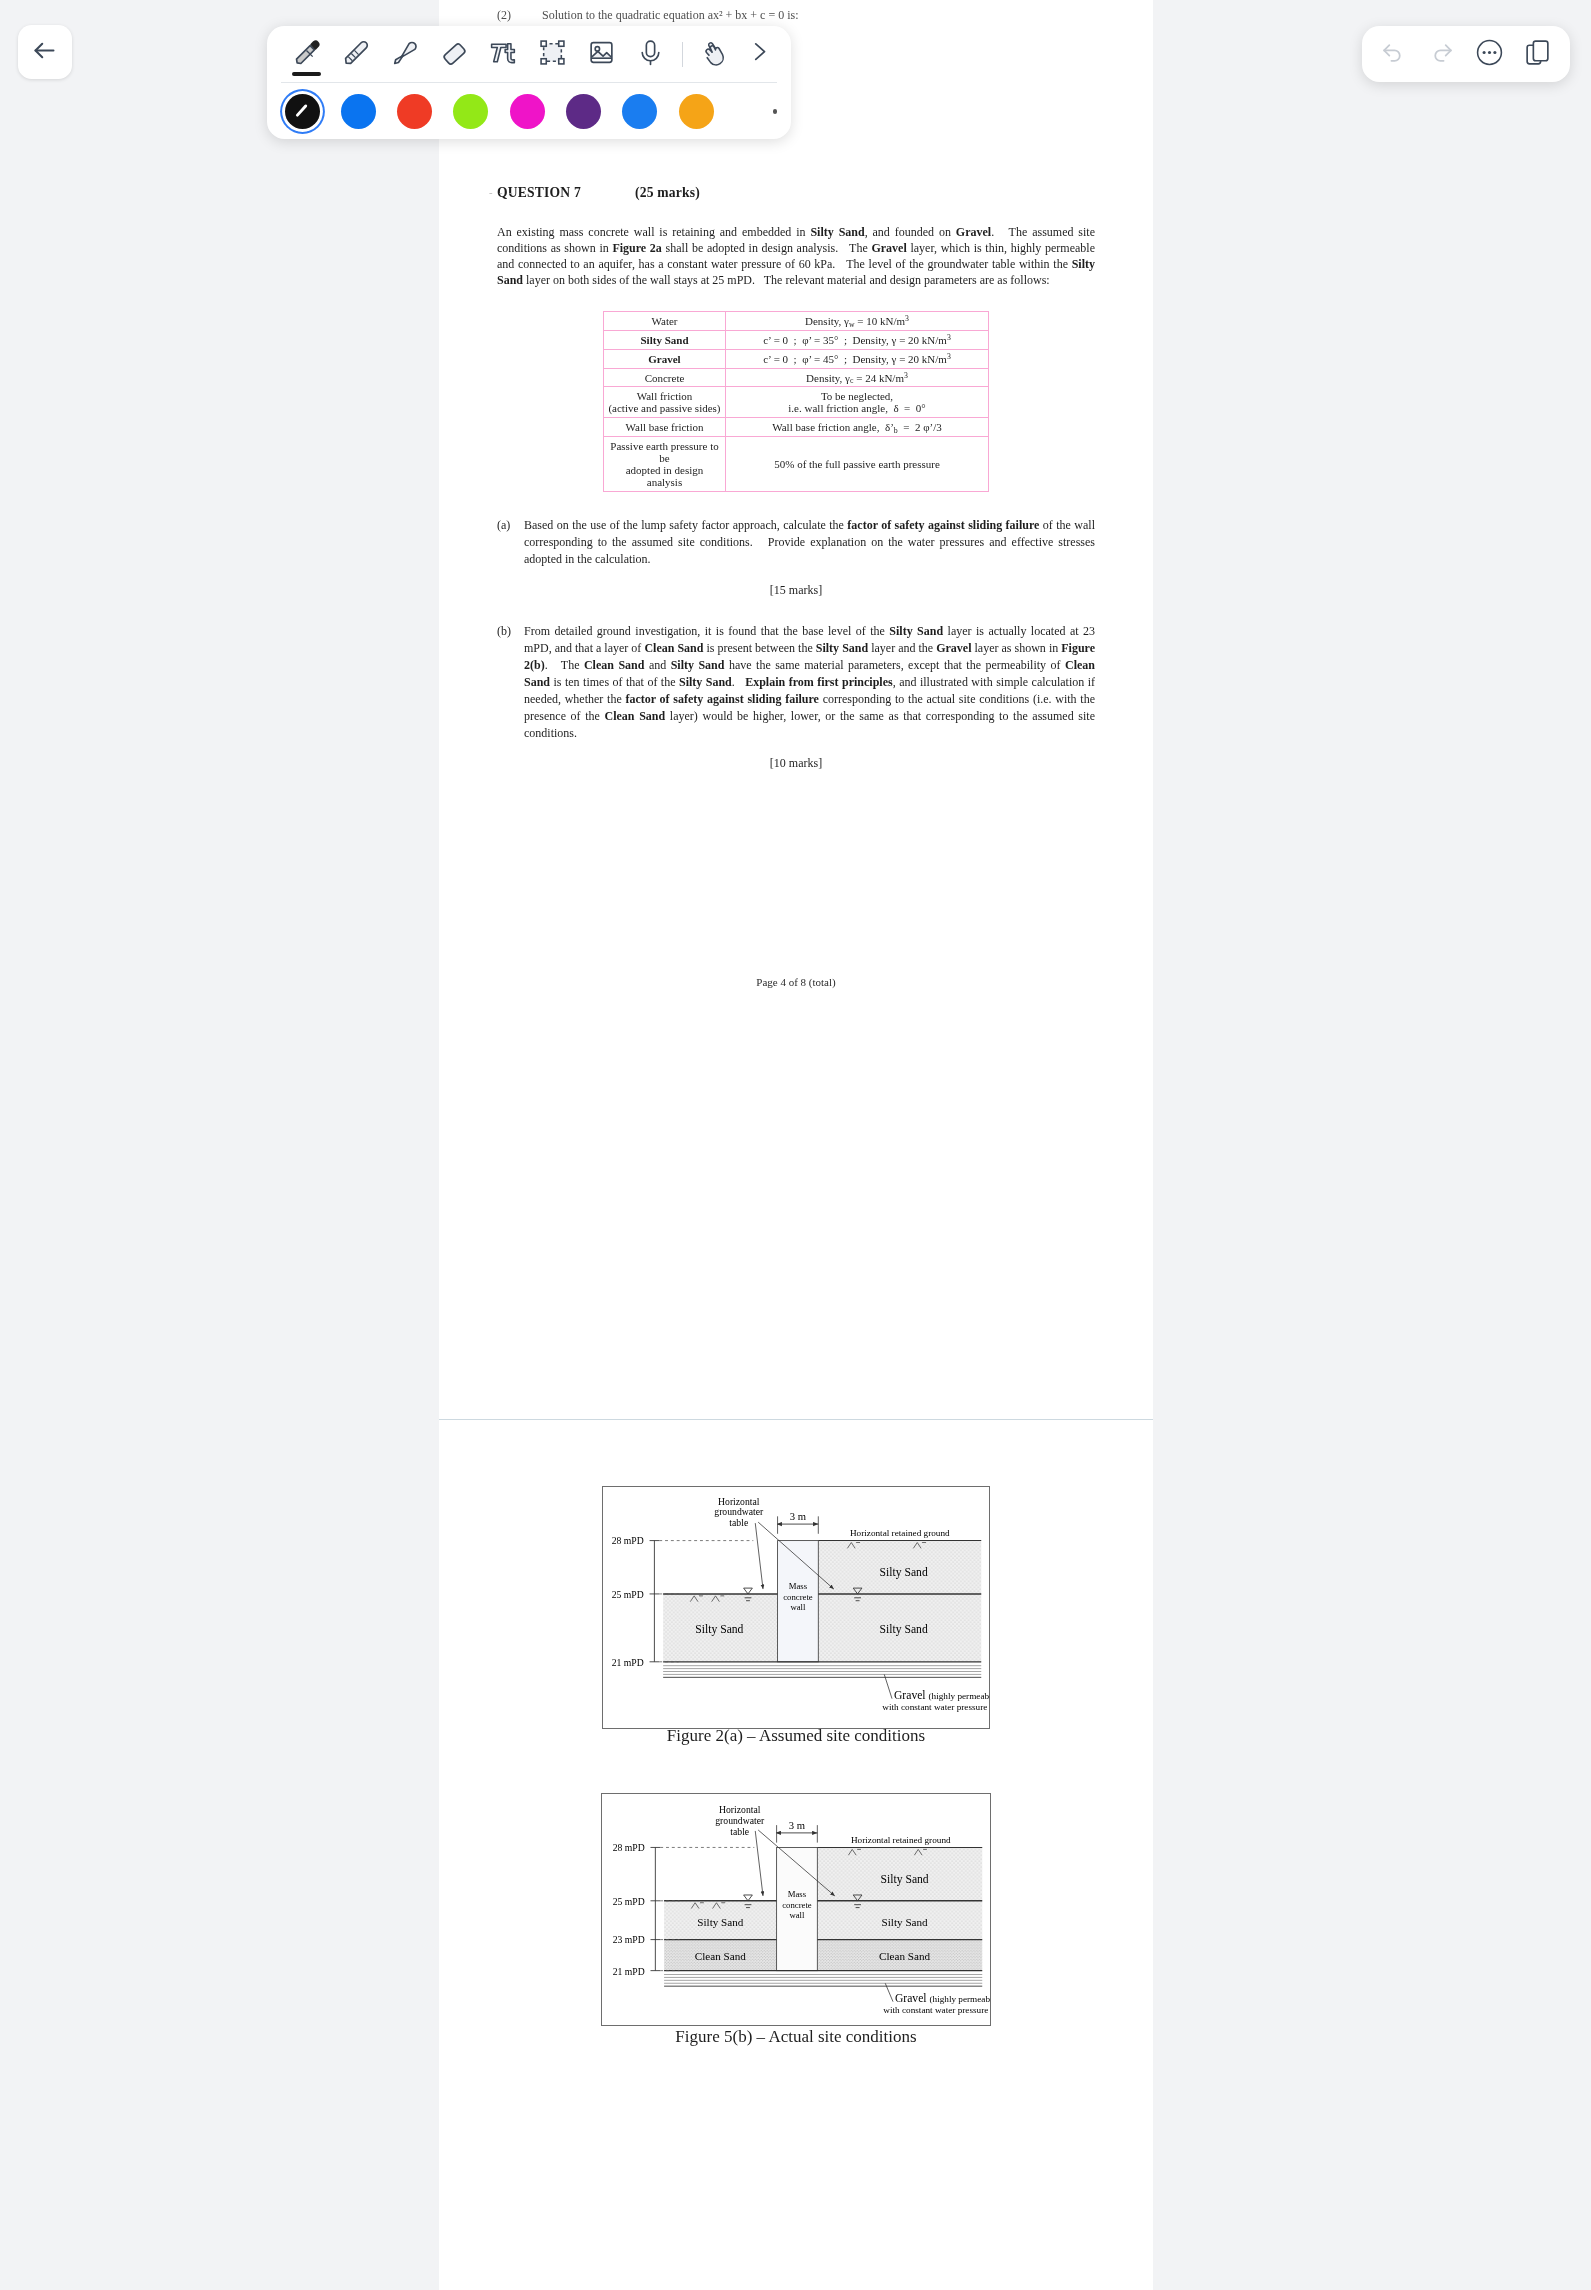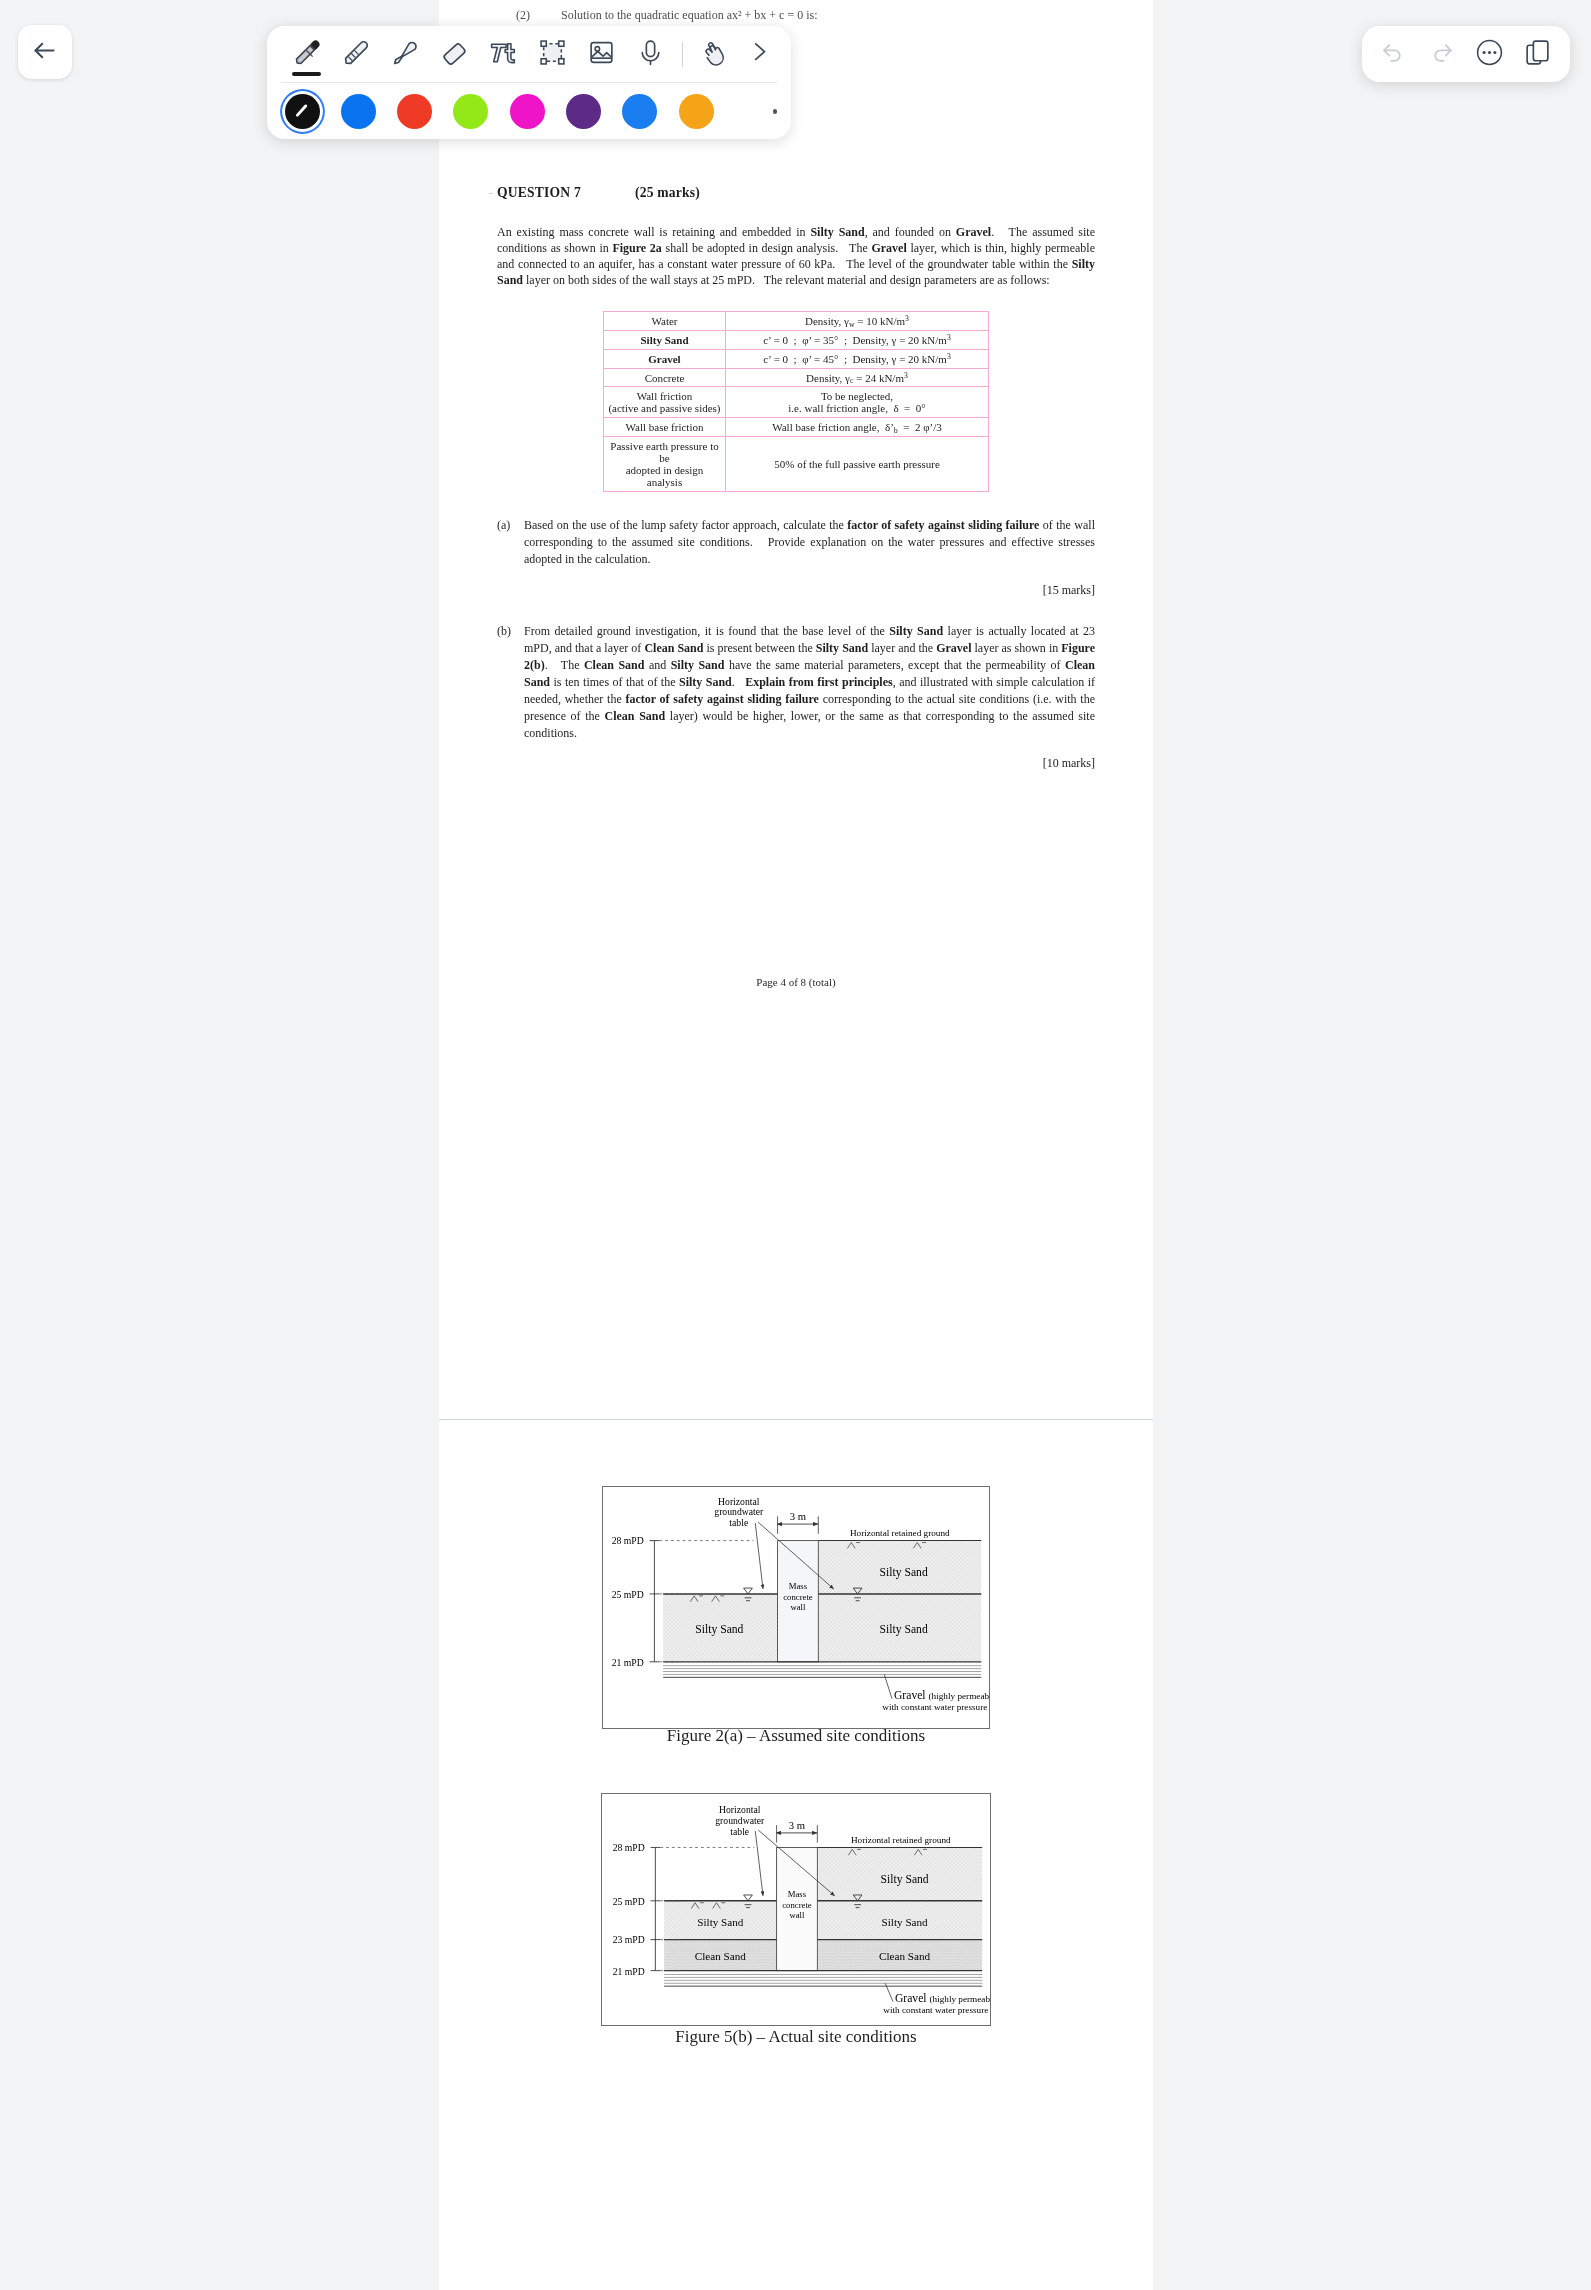--- a/index.html
+++ b/index.html
@@ -18,21 +18,21 @@
   }
   .page {
     position: relative; width: 714px; background: #fff;
     font-family: "Liberation Serif", serif; color: #1e1e1e;
   }
   .page.p3 { height: 13.6px; }
   .page.p4 { height: 1234px; padding: 0 58px; }
   .page.p5 { height: 1029px; padding: 0 50px; }
   .page-sep { height: 1px; background: #cdd9e0; width: 714px; }
 
-  .prev-line { position: absolute; left: 58px; top: 7.8px; font-size: 12px; color: #4e4e4e; margin-left: 19px; }
+  .prev-line { position: absolute; left: 58px; top: 7.8px; font-size: 12px; color: #4e4e4e; }
   .prev-line .num { display:inline-block; width: 45px; }
 
   .faint { position:absolute; left:50px; top:1.9px; font-size:10.7px; color:#b9b9b9; letter-spacing:1.9px;}
 
   
   .q-head { margin-top: 171px; font-size: 13.6px; font-weight: bold; letter-spacing: 0.2px; }
   .q-head .marks { margin-left: 54px; }
   .q-body { margin-top: 23px; font-size: 12px; line-height: 1.35; text-align: justify; }
   .q-body b { font-weight: bold; }
 
@@ -45,21 +45,21 @@
   table.params td.k { width: 122px; }
   table.params td.v { }
   table.params b { font-weight: bold; }
   sub { font-size: 7.8px; vertical-align: baseline; position: relative; top: 1.9px; }
   sup { font-size: 7.8px; vertical-align: baseline; position: relative; top: -3.9px; }
 
   
   .part { display: flex; margin-top: 25px; font-size: 12px; line-height: 1.42; }
   .part .lbl { width: 27px; flex: 0 0 27px; }
   .part .txt { flex: 1; text-align: justify; }
-  .marks-right { text-align: right; margin-top: 14.6px; font-size: 12px; }
+  .marks-right { text-align: center; margin-top: 14.6px; font-size: 12px; }
 
   .page-foot { position: absolute; left: 0; width: 100%; text-align: center; font-size: 11px; color: #2b2b2b; }
 
   
   .fig-wrap { border: 1px solid #6e6e6e; background: #fff; position: relative; }
   .fig-a { width: 388px; margin: 66px auto 0 auto; height: 243px; }
   .fig-b { width: 390px; margin: 64px auto 0 auto; height: 233px; }
   .fig-cap { text-align: center; font-size: 17px; }
 
   

